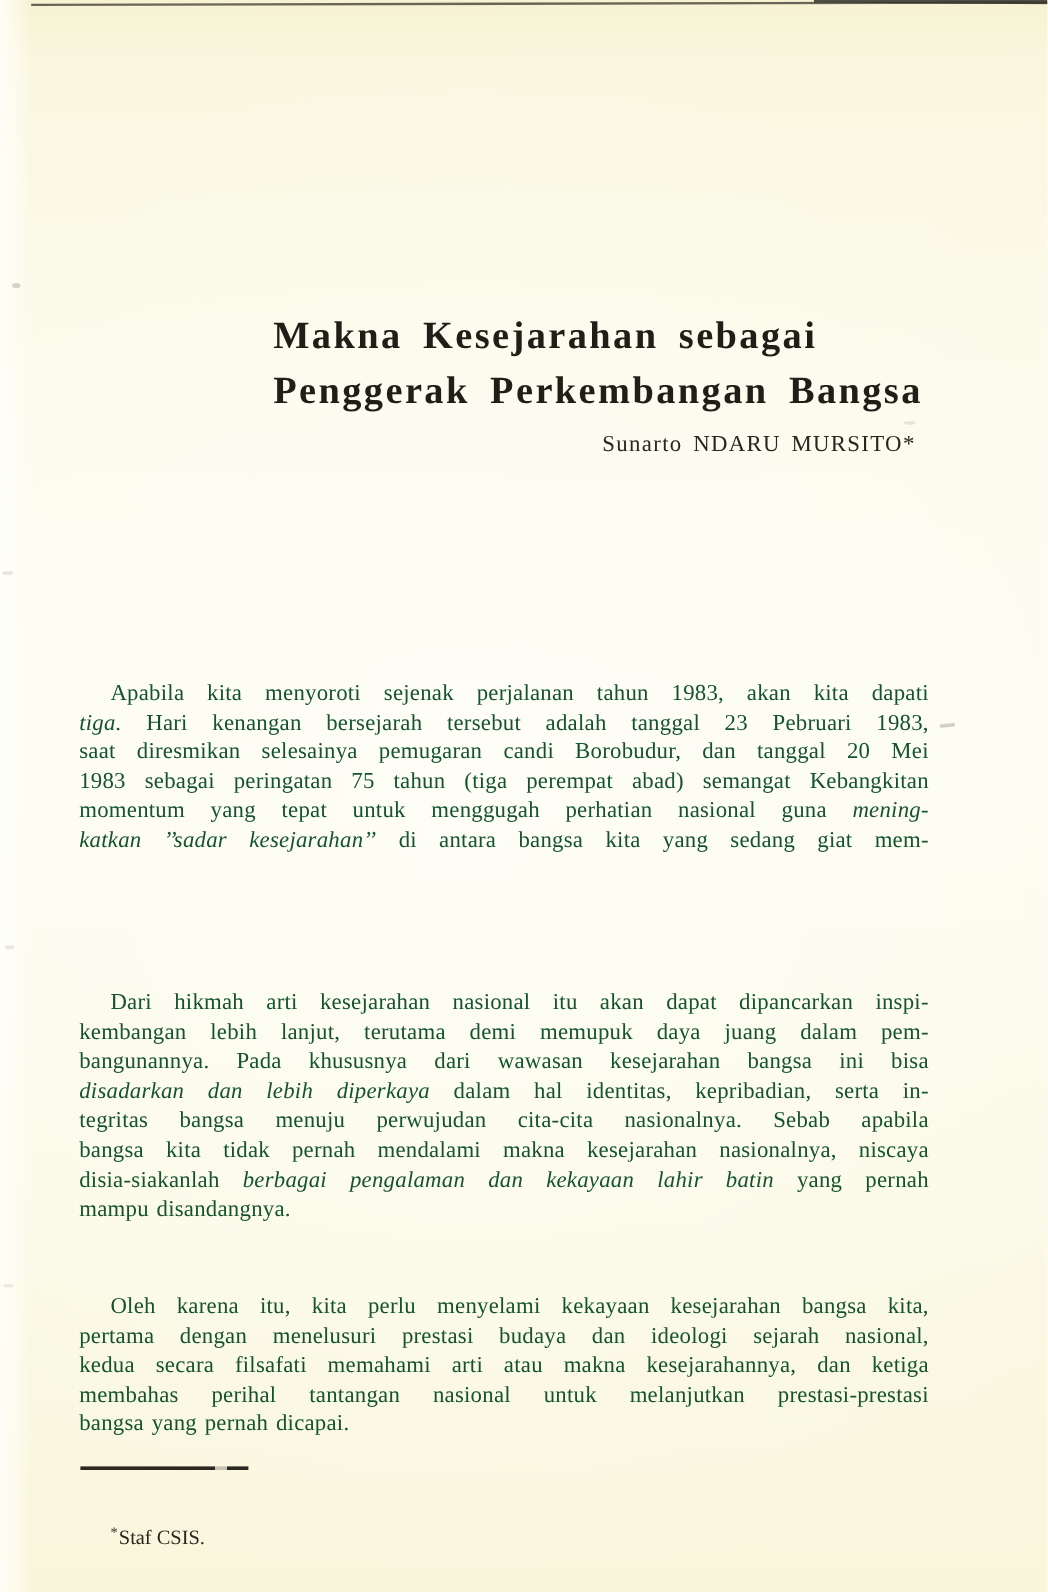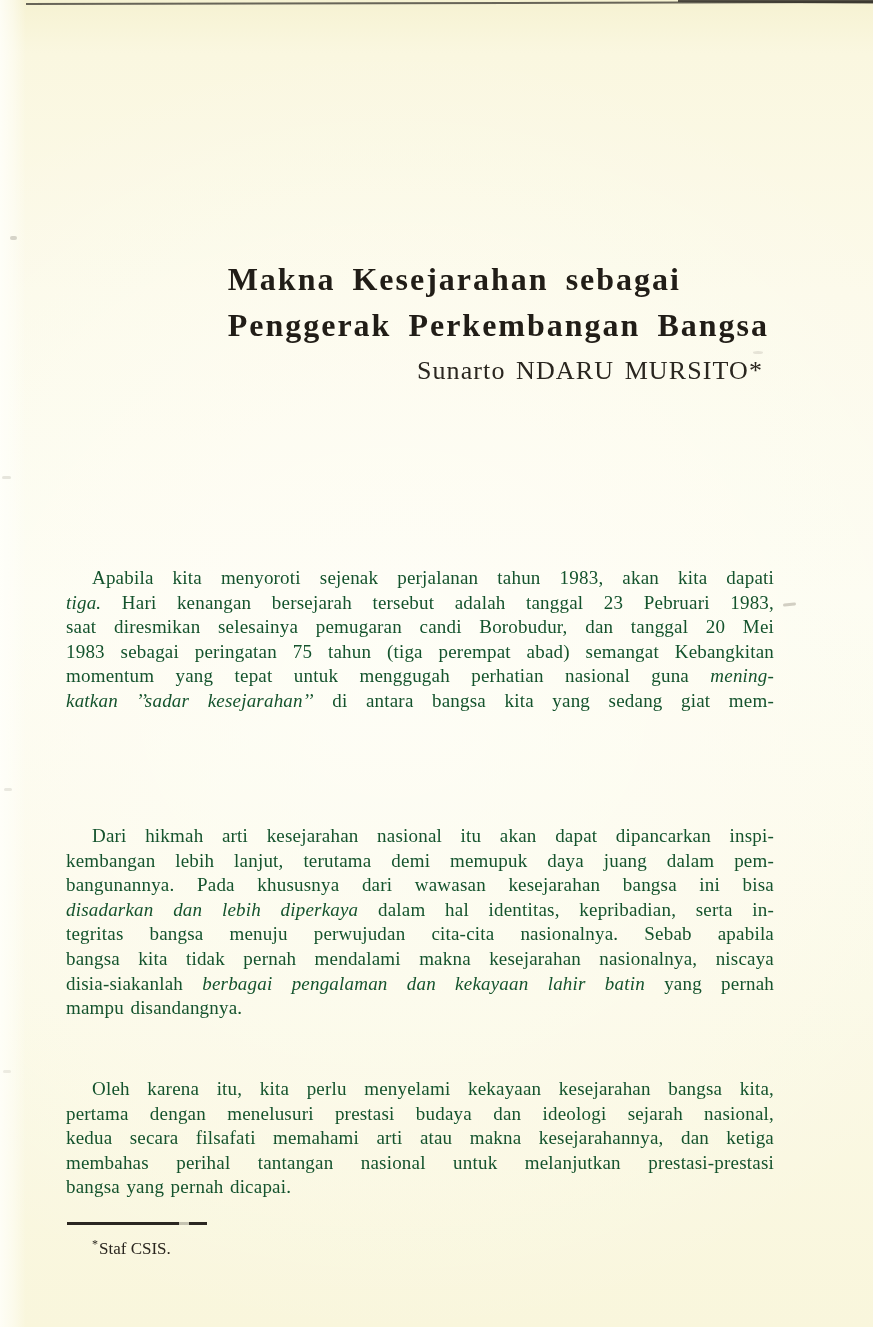--- a/index.html
+++ b/index.html
@@ -28,40 +28,40 @@
     opacity:.5;border-radius:50%;}
   
   .title{
     position:absolute;top:222px;right:104px;text-align:left;
     font-weight:bold;font-size:32px;line-height:46px;
     letter-spacing:2px;word-spacing:7px;color:#211d17;white-space:nowrap;margin-top:34px;
   }
   
   .author{
     position:absolute;top:356px;right:110px;
-    font-size:26px;line-height:30px;letter-spacing:1.1px;word-spacing:3px;
+    font-size:19px;line-height:30px;letter-spacing:1.1px;word-spacing:3px;
     color:#2a261f;white-space:nowrap;
   }
   
   .para{
     position:absolute;left:66px;width:708px;
     font-size:19px;line-height:24.6px;letter-spacing:.2px;word-spacing:1.5px;
     color:#14532d;
   }
   .para .line{text-align:justify;text-align-last:justify;}
   .para .line.first{padding-left:26px;}
   .para .line.last{text-align-last:left;}
   .para em{font-style:italic;}
   .p1{top:566px;}
   .p2{top:824px;}
   .p3{top:1077px;}
   
   .fn-rule{position:absolute;left:67px;top:1222px;width:140px;height:2.5px;
     background:linear-gradient(90deg,#2b2721 0 80%,rgba(43,39,33,.25) 80% 87%,#2b2721 87% 100%);}
-  .footnote{position:absolute;left:92px;top:1233px;font-size:17px;line-height:22px;color:#2a261f;}
+  .footnote{position:absolute;left:92px;top:1266px;font-size:17px;line-height:22px;color:#2a261f;}
   .footnote sup{font-size:12px;vertical-align:6px;margin-right:1px;}
 </style>
 </head>
 <body style="--ink: #27231d;">
 
 <div class="top-line"></div>
 <div class="top-wedge"></div>
 <div class="mark mark1"></div>
 <div class="mark mark2"></div>
 <div class="mark mark3"></div>

